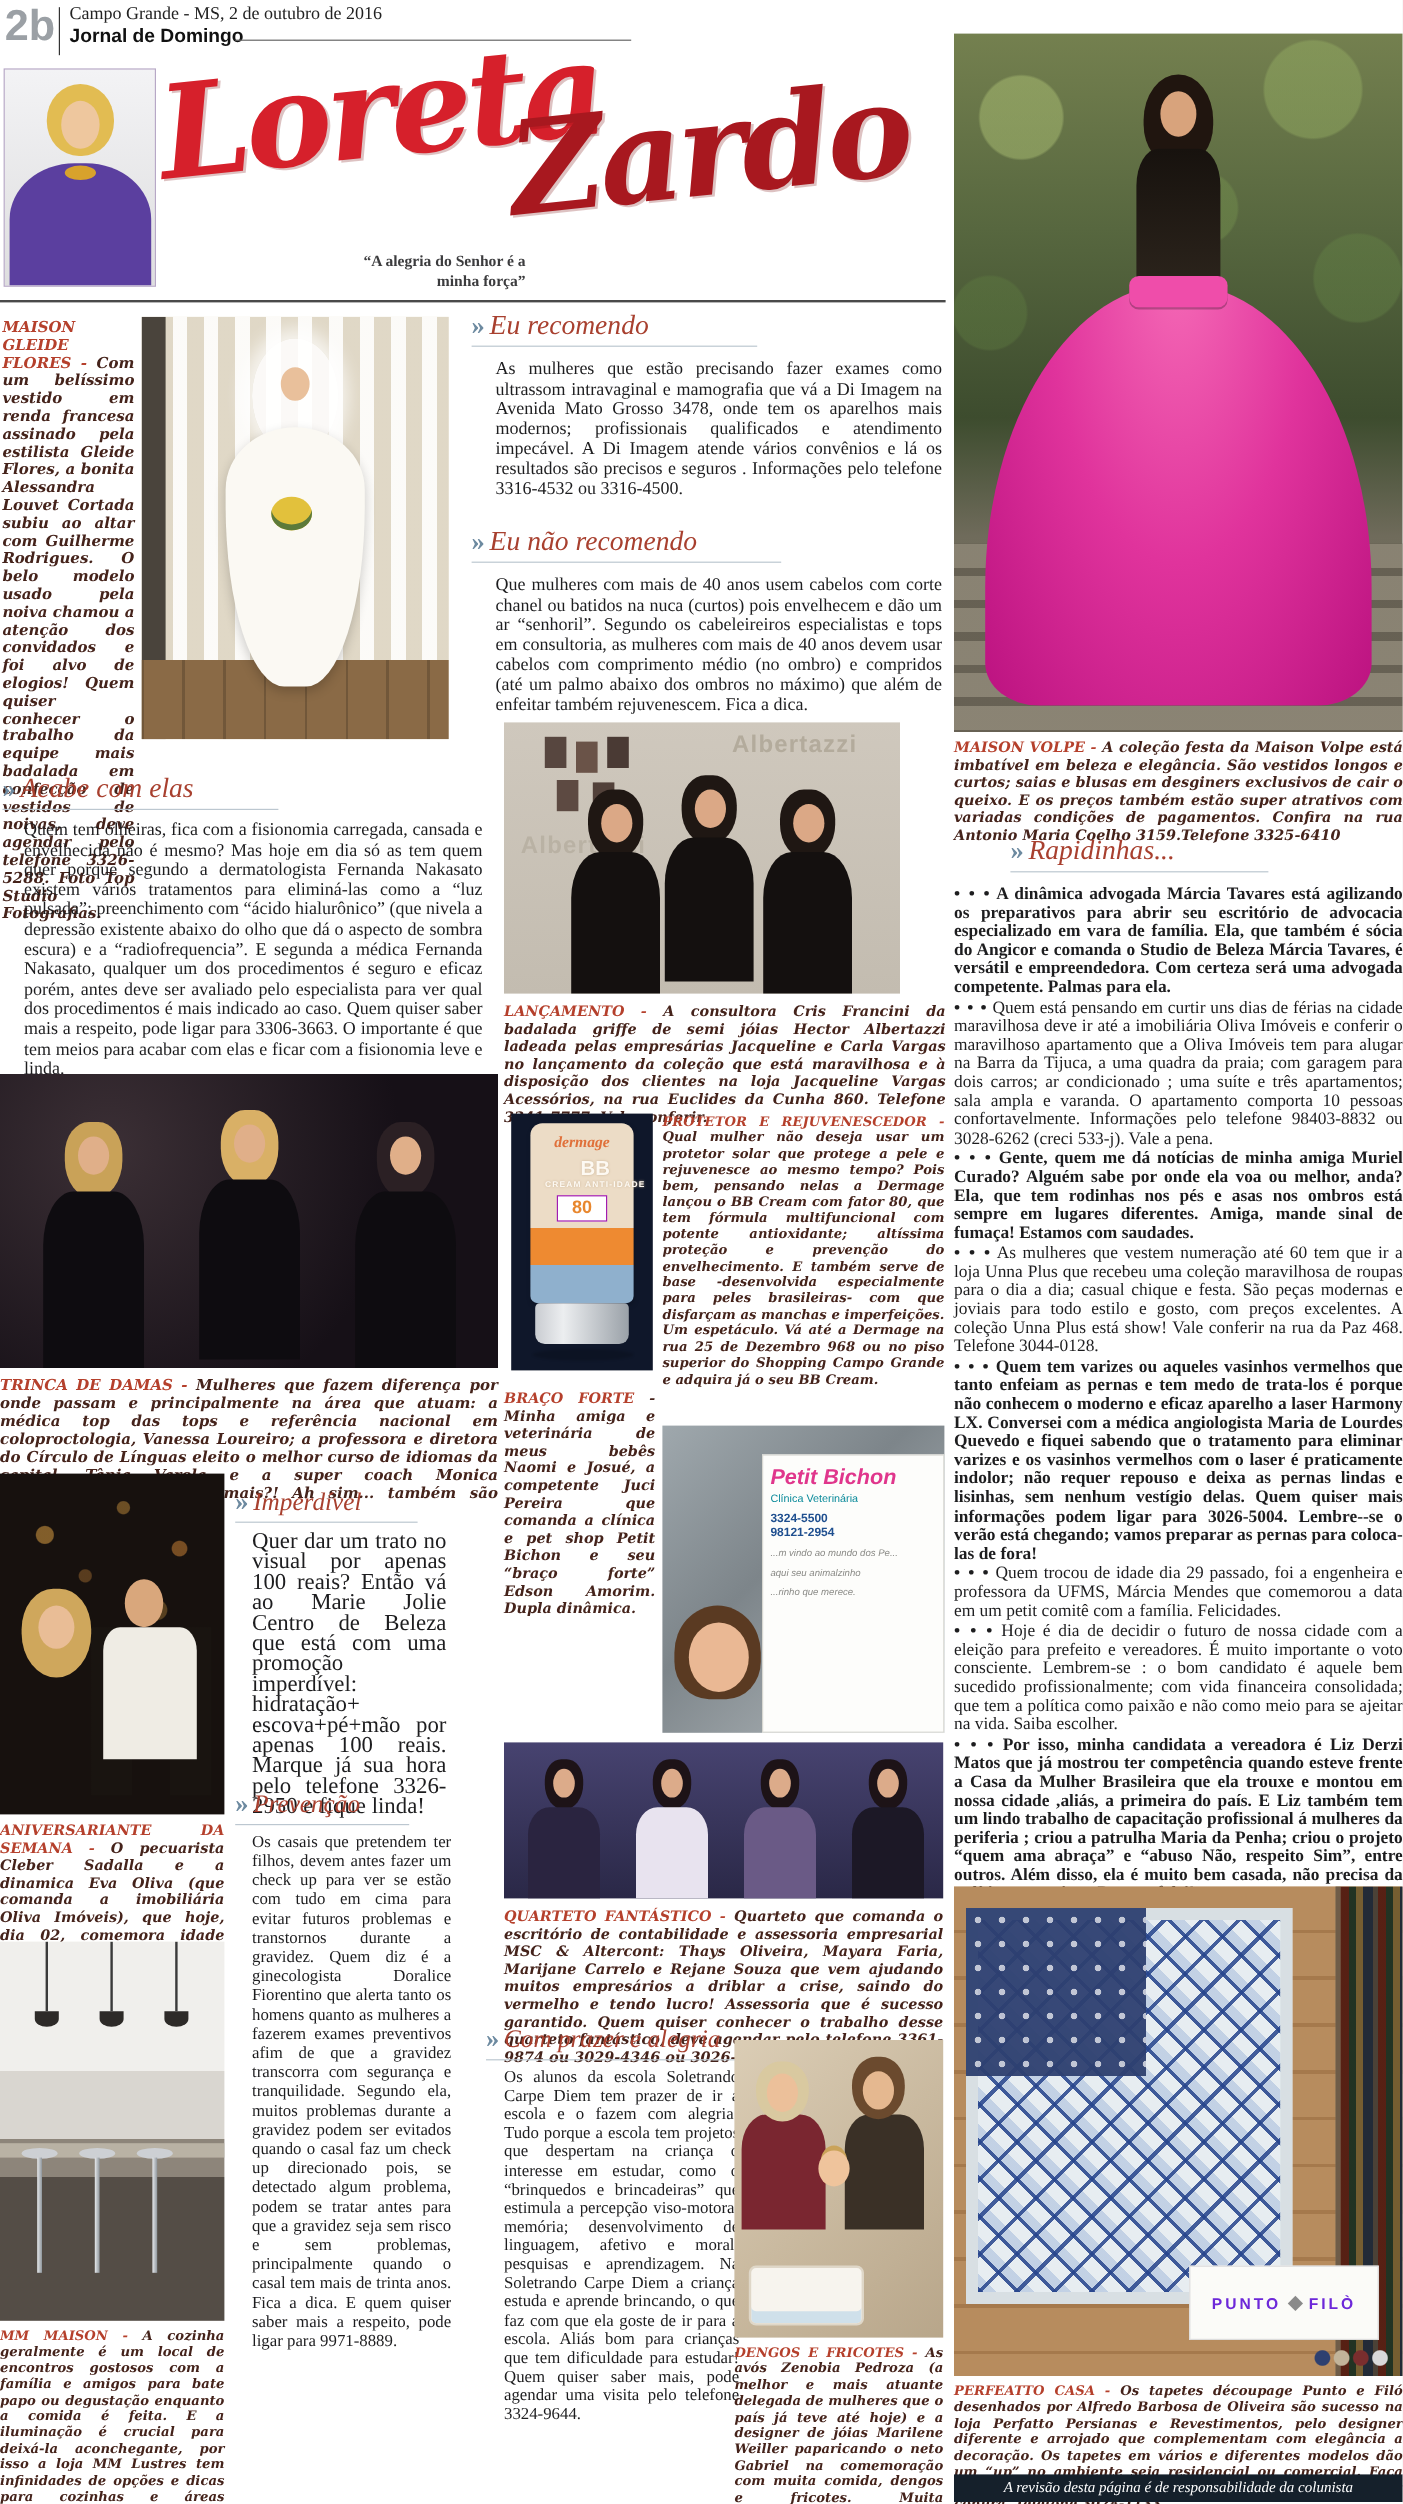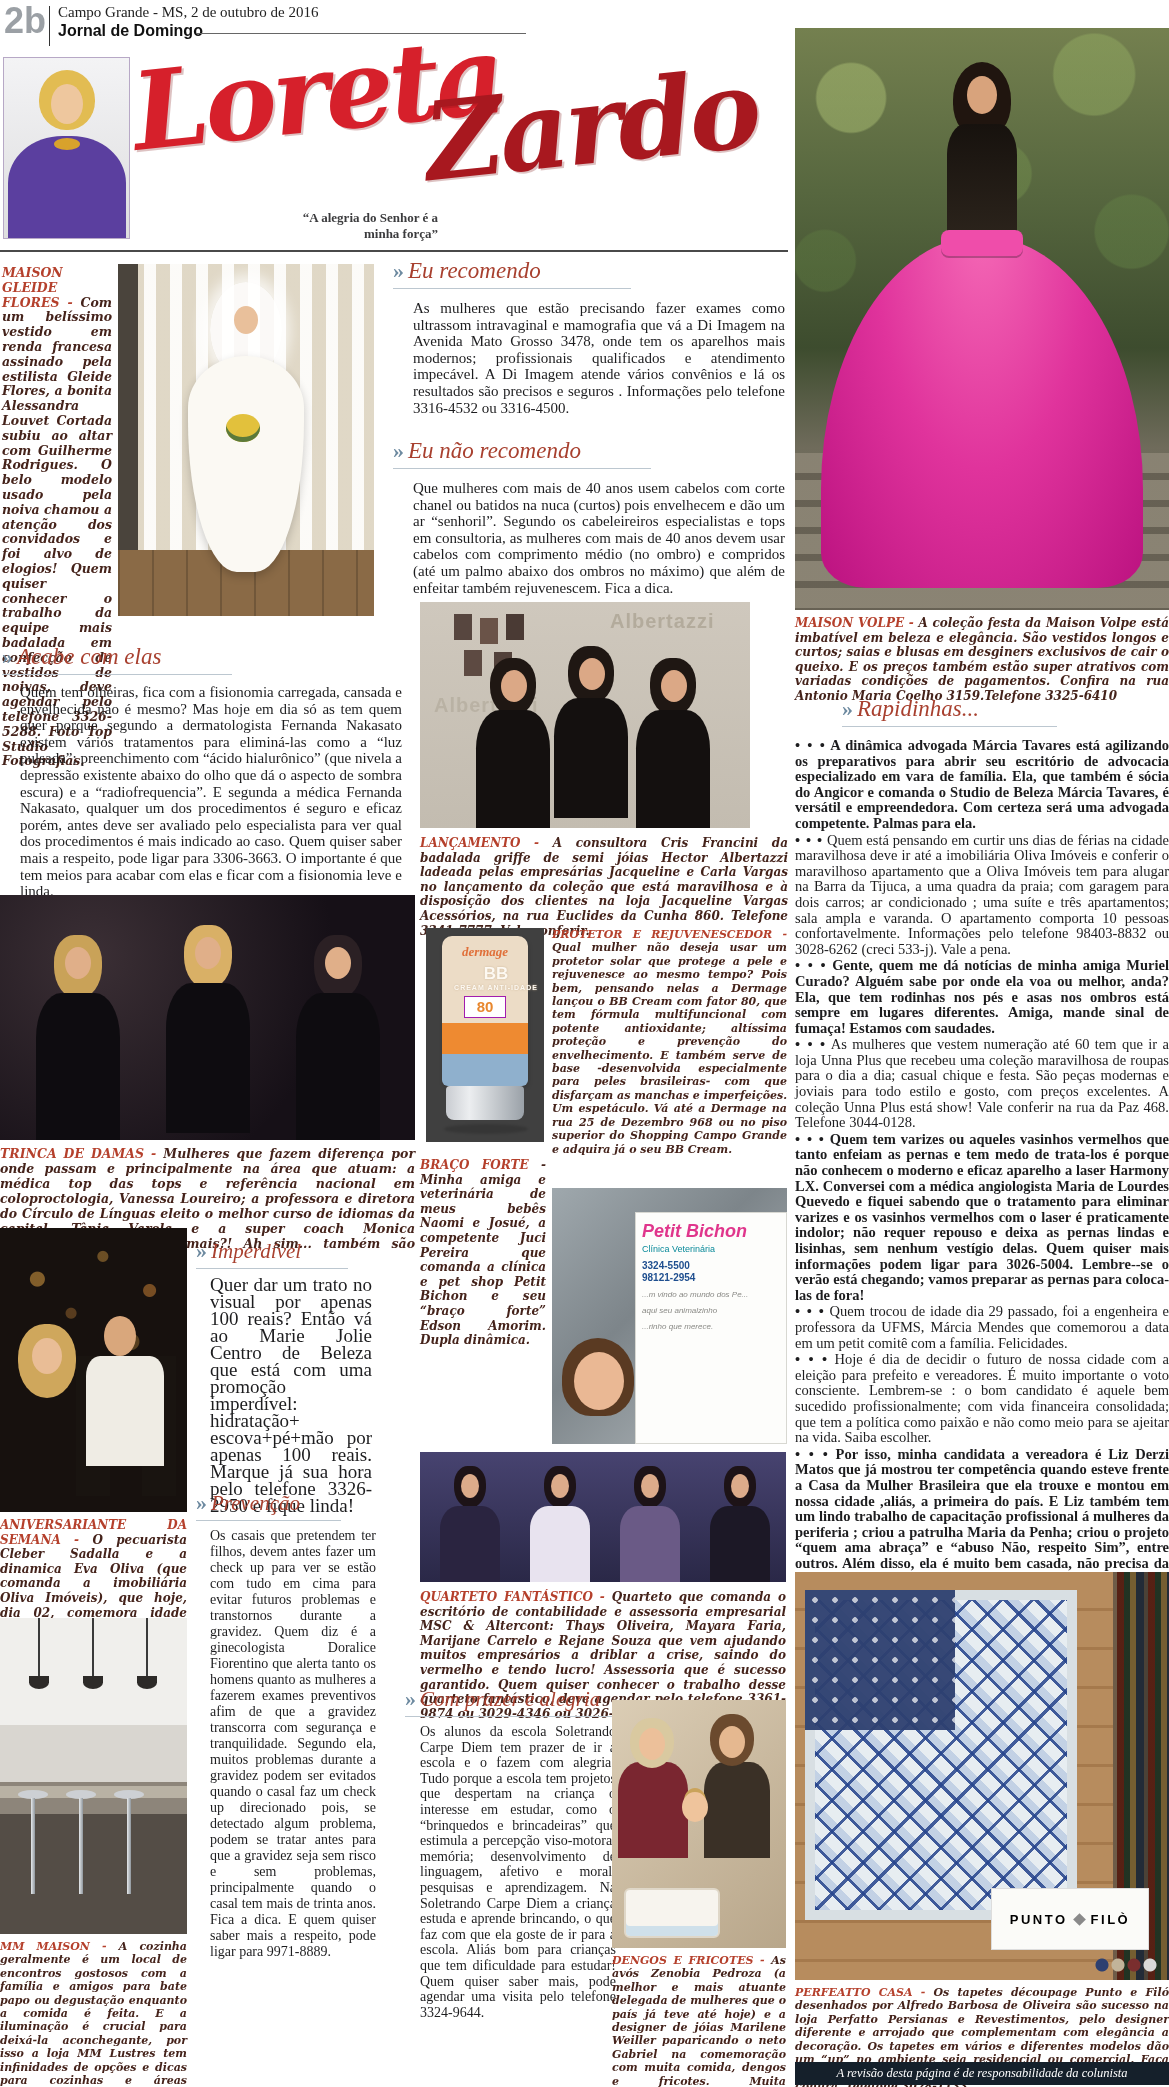--- a/index.html
+++ b/index.html
@@ -84,21 +84,21 @@
   .alb-hair{position:absolute;top:0;left:20px;width:46px;height:58px;background:#1f1713;border-radius:50% 50% 58% 58%;}
   .alb-face{position:absolute;top:12px;left:31px;width:26px;height:32px;background:#dba886;border-radius:50%;}
   .alb-body{position:absolute;top:52px;left:6px;width:74px;height:120px;background:#14100f;border-radius:32% 32% 0 0;}
   
   #ph-trinca{background:radial-gradient(circle at 22% 25%,#3b2f35,#161017 65%);}
   .tr-p{top:40px;width:100px;height:205px;}
   .tr-hair{position:absolute;top:0;left:26px;width:48px;height:64px;border-radius:50% 50% 60% 60%;}
   .tr-face{position:absolute;top:12px;left:37px;width:26px;height:32px;background:#e0af89;border-radius:50%;}
   .tr-body{position:absolute;top:58px;left:8px;width:84px;height:150px;background:#0e0c10;border-radius:30% 30% 0 0;}
   
-  #ph-dermage{background:#404040;}
+  #ph-dermage{background:#0f172a;}
   .dm-bottle{left:16px;top:8px;width:86px;height:150px;border-radius:10px 10px 6px 6px;
      background:linear-gradient(180deg,#ecdcc6 0 58%,#ee8a31 58% 79%,#8fb0cd 79% 100%);box-shadow:1px 2px 4px rgba(0,0,0,.15);}
   .dm-cap{left:20px;top:158px;width:78px;height:34px;border-radius:4px 4px 8px 8px;background:linear-gradient(90deg,#c9ccd1,#eceef0 30%,#9aa1a8);}
   .dm-shadow{left:18px;top:196px;width:84px;height:10px;border-radius:50%;background:rgba(0,0,0,.15);filter:blur(1px);}
   .dm-brand{left:16px;top:16px;width:86px;text-align:center;font:italic bold 13px "Liberation Serif",serif;color:#e0703a;}
   .dm-bb{left:16px;top:36px;width:108px;text-align:center;font:bold 17px "Liberation Sans",sans-serif;color:#fdf9f2;text-shadow:0 0 2px #c9b193;}
   .dm-bb small{font-size:7px;letter-spacing:1px;display:block;}
   .dm-chip{left:38px;top:68px;width:42px;height:22px;background:#fff;border:1px solid #a21caf;
      font:bold 15px/20px "Liberation Sans",sans-serif;color:#e8872e;text-align:center;}
   
@@ -154,21 +154,21 @@
   .pf-rug{left:10px;top:18px;width:272px;height:330px;border:10px solid #d8dfe3;background:#e7edf1;
      background-image:
        repeating-linear-gradient(45deg,rgba(38,68,140,.85) 0 3px,transparent 3px 22px),
        repeating-linear-gradient(-45deg,rgba(38,68,140,.85) 0 3px,transparent 3px 22px),
        repeating-linear-gradient(45deg,rgba(110,145,200,.3) 0 11px,transparent 11px 22px);}
   .pf-rug2{left:10px;top:18px;width:150px;height:140px;background:#2e4070;
      background-image:radial-gradient(circle at 10px 10px,rgba(255,255,255,.7) 0 2.5px,transparent 3px);
      background-size:20px 20px;opacity:.95;}
   .pf-label{left:196px;top:316px;width:158px;height:62px;background:#fbfbf8;border:1px solid #ddd;
      display:flex;align-items:center;justify-content:center;gap:7px;}
-  .pf-word{font:bold 13px "Liberation Sans",sans-serif;color:#000000;letter-spacing:2.5px;}
+  .pf-word{font:bold 13px "Liberation Sans",sans-serif;color:#6d28d9;letter-spacing:2.5px;}
   .pf-diamond{width:9px;height:9px;background:#8a8a8a;transform:rotate(45deg);}
   .pf-spools{left:300px;top:386px;width:64px;height:14px;background:
      radial-gradient(circle at 7px 7px,#2e4070 0 6px,transparent 7px),
      radial-gradient(circle at 23px 7px,#c2b49a 0 6px,transparent 7px),
      radial-gradient(circle at 39px 7px,#7a2e2e 0 6px,transparent 7px),
      radial-gradient(circle at 55px 7px,#d9d9d9 0 6px,transparent 7px);}
   
   #footer-bar{left:795px;top:2062px;width:374px;height:23px;background:#15202b;color:#fff;
      font:italic 12.5px/23px "Liberation Serif",serif;text-align:center;}
 </style>

